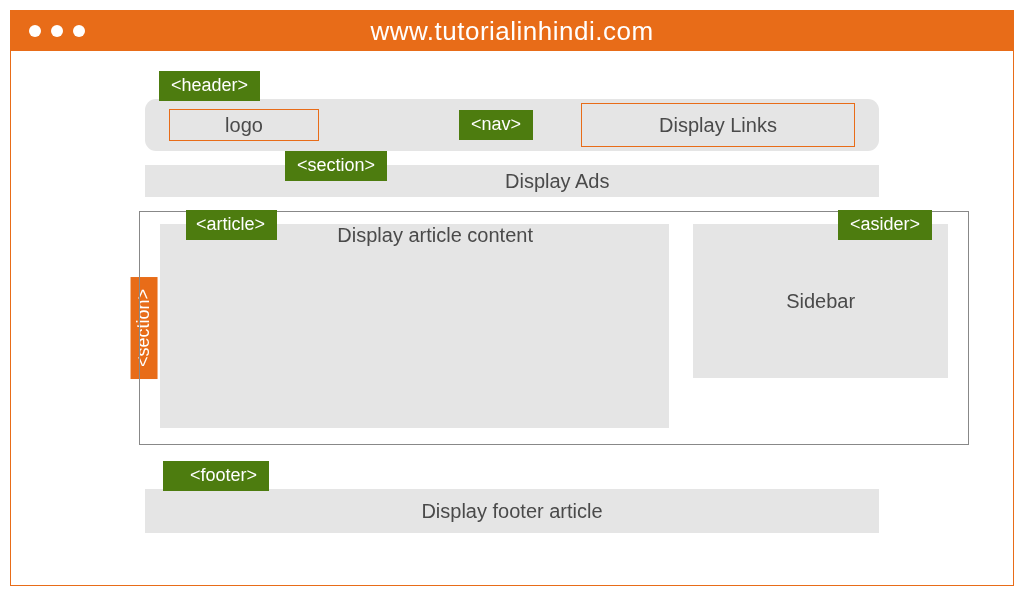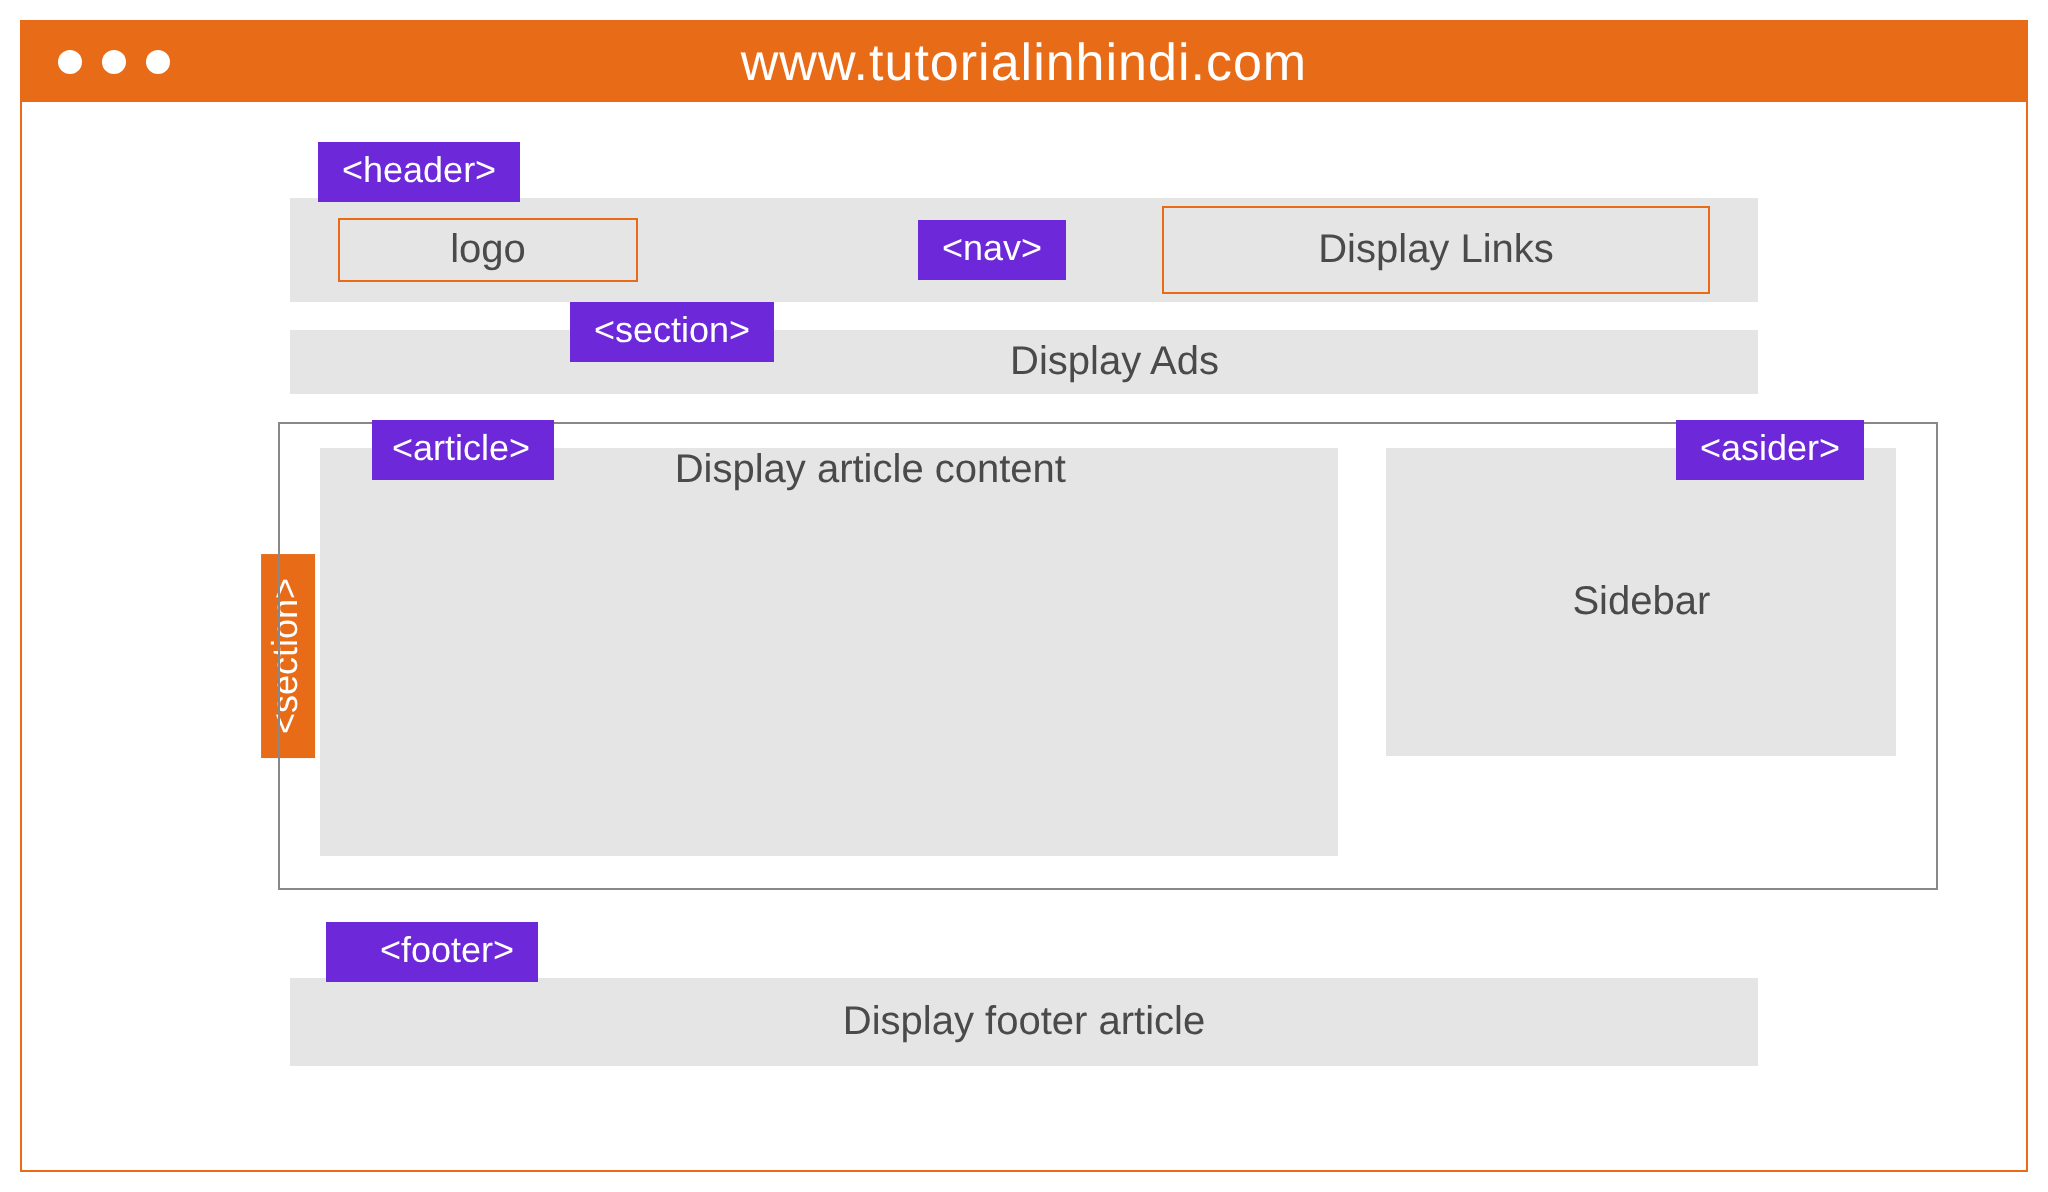--- a/index.html
+++ b/index.html
@@ -41,21 +41,21 @@
     color: #fff;
     font-size: 26px;
     font-weight: 400;
     letter-spacing: .5px;
   }
   .canvas {
     padding: 20px 24px 10px 24px;
   }
   .tag {
     display: inline-block;
-    background: #6d28d9;
+    background: #4d7c0f;
     color: #fff;
     font-size: 18px;
     padding: 2px 12px 4px 12px;
     line-height: 24px;
     font-weight: 400;
   }
   .gray-box {
     background: #e5e5e5;
   }
   .text {
@@ -66,20 +66,21 @@
   
   .hdr-wrap { margin-left: 110px; margin-right: 110px; }
   .hdr-tag { margin-left: 14px; }
   .hdr-bar {
     margin-top: -2px;
     height: 52px;
     display: flex;
     align-items: center;
     gap: 140px;
     padding: 8px 24px;
+    border-radius: 11px;
   }
   .logo-box {
     width: 150px; height: 32px;
     border: 1px solid #e86c18;
     display: flex; align-items: center; justify-content: center;
     background: #e5e5e5;
   }
   .nav-group { display: flex; align-items: center; flex: 1; gap: 48px; }
   .links-box {
     flex: 1; height: 44px;

